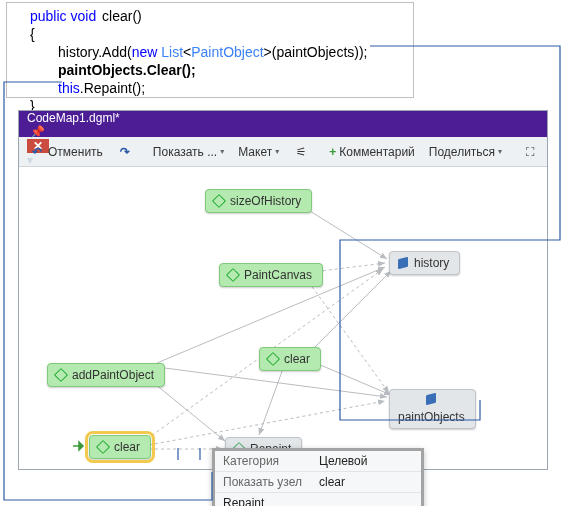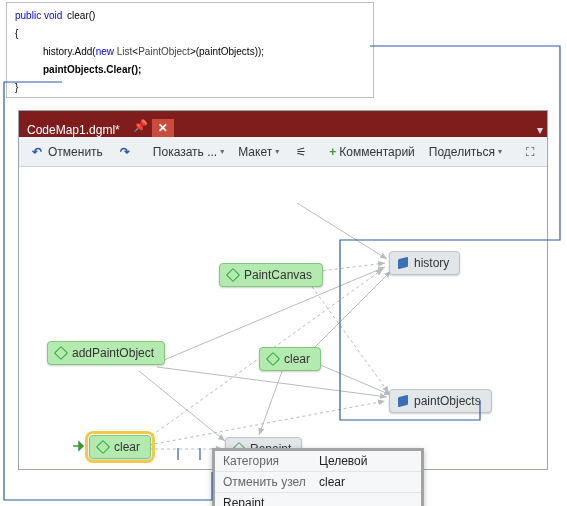--- a/index.html
+++ b/index.html
@@ -1,28 +1,28 @@
 <!DOCTYPE html>
 <html><head>
 <meta charset="utf-8">
 <style>
   * { box-sizing: border-box; margin: 0; padding: 0; font-family: "Segoe UI", Tahoma, sans-serif; }
   body { width: 567px; height: 506px; background: #fff; position: relative; font-size: 12px; }
 
   
-  .code-panel { position: absolute; left: 6px; top: 2px; width: 368px; height: 96px; border: 1px solid #bfbfbf; background: #fff; padding: 4px 8px; font-family: Consolas, monospace; font-size: 10px; line-height: 18px; }
+  .code-panel { position: absolute; left: 6px; top: 2px; width: 408px; height: 96px; border: 1px solid #bfbfbf; background: #fff; padding: 4px 23px; font-family: Consolas, monospace; font-size: 14px; line-height: 18px; }
   .kw { color: #0000ff; }
-  .typ { color: #404040; }
+  .typ { color: #3b82f6; }
   .id { color: #000; }
   .pln { color: #000; }
   .cursor-box { display: inline-block; border-left: 1px solid #555; padding-left: 1px; }
 
   
   .codemap { position: absolute; left: 18px; top: 110px; width: 530px; height: 360px; border: 1px solid #9aa6b2; background: #fff; }
-  .cm-title { height: 26px; background: #7f1d1d; display: flex; align-items: flex-end; color: #fff; font-size: 12px; padding-left: 8px; }
+  .cm-title { height: 26px; background: #4c1d95; display: flex; align-items: flex-start; color: #fff; font-size: 12px; padding-left: 8px; flex-direction: column; }
   .cm-title .spacer { flex: 1; }
   .cm-title .tabctl { width: 22px; height: 22px; display: flex; align-items: center; justify-content: center; color: #cfd8e3; }
   .cm-title .close-x { background: #cb4b3e; color: #fff; width: 22px; height: 18px; border-radius: 0; font-weight: bold; font-size: 12px; display:flex; align-items:center; justify-content:center; margin-right: 6px; }
   .cm-title .tri { margin-right: 4px; color:#cfd8e3; }
 
   .cm-toolbar { height: 30px; border-bottom: 1px solid #d0d5da; background: #eef1f4; display: flex; align-items: center; gap: 6px; padding: 0 6px; font-size: 12px; color: #333; }
   .tb-btn { display: flex; align-items: center; gap: 3px; padding: 2px 4px; border-radius: 2px; white-space: nowrap; }
   .tb-btn .dd { font-size: 8px; color: #666; }
   .tb-sep { width: 1px; height: 20px; background: #c4c9cf; }
   .tb-icon { width: 16px; height: 16px; display:flex; align-items:center; justify-content:center; }
@@ -64,20 +64,23 @@
     <span class="pln"> </span>
     <span class="kw">void</span>
     <span class="pln"> </span><span class="cursor-box"></span><span class="id">clear</span><span class="pln">()</span>
   </div>
   <div class="pln">{</div>
   <div style="padding-left:28px;">
     <span class="pln">history.Add(</span><span class="kw">new</span>
     <span class="pln"> </span><span class="typ">List</span><span class="pln">&lt;</span><span class="typ">PaintObject</span><span class="pln">&gt;</span><span class="pln">(paintObjects));</span>
   </div>
   <div class="pln" style="padding-left:28px;font-weight:bold;">paintObjects.Clear();</div>
+  <div style="padding-left:28px;">
+    <span class="kw">this</span><span class="pln">.Repaint();</span>
+  </div>
   <div class="pln">}</div>
 </div>
 
 <div class="codemap">
   <div class="cm-title">
     <span>CodeMap1.dgml*</span>
     <span style="width:10px"></span>
     <span class="tabctl">📌</span>
     <span class="close-x">✕</span>
     <span class="spacer"></span>
@@ -145,25 +148,29 @@
 
       <line x1="266" y1="196" x2="240" y2="268" marker-end="url(#ah)"></line>
 
       <line class="dash" x1="128" y1="272" x2="364" y2="102" marker-end="url(#ah)"></line>
 
       <line class="dash" x1="130" y1="278" x2="366" y2="234" marker-end="url(#ah)"></line>
 
       <line class="dash" x1="130" y1="282" x2="204" y2="282" marker-end="url(#ah)"></line>
     </svg>
 
+    <div class="node green" style="left:186px; top:22px;">
+      <span class="ico"></span>
+      <span class="lbl">sizeOfHistory</span>
+    </div>
     <div class="node green" style="left:200px; top:96px;">
       <span class="ico"></span>
       <span class="lbl">PaintCanvas</span>
     </div>
-    <div class="node green" style="left:28px; top:174px;">
+    <div class="node green" style="left:28px; top:196px;">
       <span class="ico"></span>
       <span class="lbl">addPaintObject</span>
     </div>
     <div class="node green" style="left:240px; top:180px;">
       <span class="ico"></span>
       <span class="lbl">clear</span>
     </div>
     <div class="node green selected" style="left:70px; top:268px;">
       <span class="ico"></span>
       <span class="lbl">clear</span>
@@ -173,34 +180,34 @@
       </svg>
 
     <div class="node gray" style="left:206px; top:270px;">
       <span class="ico"></span>
       <span class="lbl">Repaint</span>
     </div>
     <div class="node gray" style="left:370px; top:84px;">
       <span class="ico blue"></span>
       <span class="lbl">history</span>
     </div>
-    <div class="node gray" style="left:370px; top:222px;">
+    <div class="node gray" style="left:370px; top:222px;flex-direction:column;">
       <span class="ico blue"></span>
       <span class="lbl">paintObjects</span>
     </div>
   </div>
 </div>
 
 <div class="tooltip">
   <div class="row">
       <span class="k">Категория</span>
       <span class="v">Целевой</span>
     </div>
   <div class="row">
-      <span class="k">Отменить узел</span>
+      <span class="k">Показать узел</span>
       <span class="v">clear</span>
     </div>
   <div class="row">
       <span class="v">Repaint</span>
     </div>
 </div>
 
 <svg class="connectors">
 
   <path d="M 370 46 L 560 46 L 560 240 L 340 240 L 340 420 L 480 420 L 480 400"></path>

